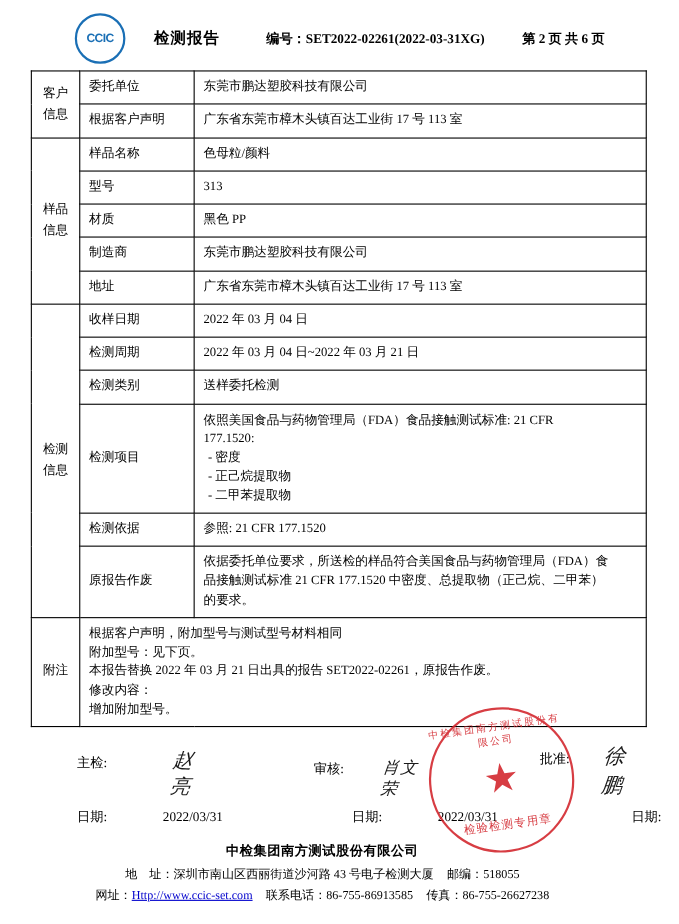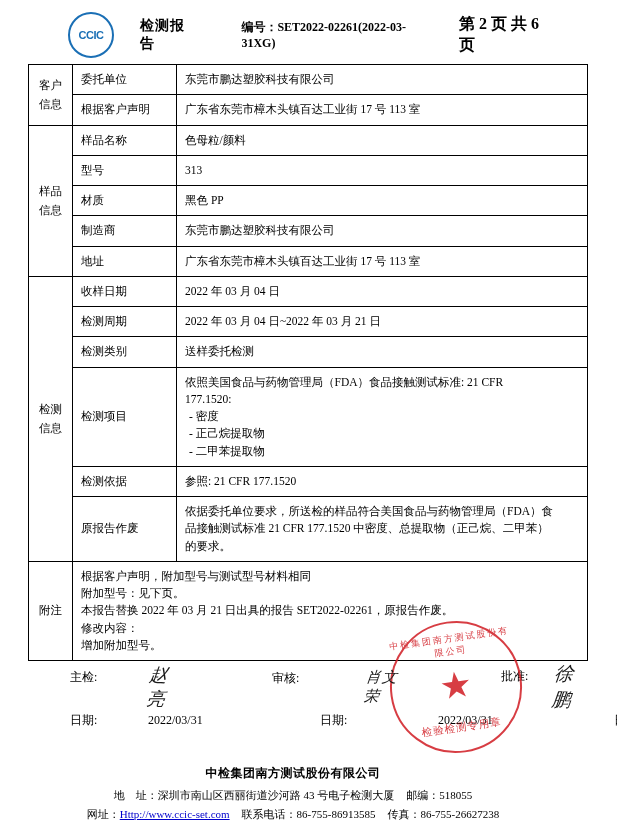--- a/index.html
+++ b/index.html
@@ -56,23 +56,23 @@
     margin-left: 26px;
     letter-spacing: 1px;
   }
   .hdr-code {
     font-size: 12px;
     font-weight: bold;
     margin-left: 42px;
     font-family: "Liberation Serif", serif;
   }
   .hdr-page {
-    font-size: 16px;
-    font-weight: bold;
-    margin-left: 21px;
+    font-size: 12px;
+    font-weight: bold;
+    margin-left: 34px;
   }
 
   
   table.main {
     border-collapse: collapse;
     width: 560px;
     margin: 6px auto 0 auto;
     table-layout: fixed;
   }
   table.main td {
@@ -138,21 +138,21 @@
     font-style: italic;
     font-size: 18px;
     color: #1a1a1a;
     letter-spacing: 1px;
     transform: skewX(-6deg);
   }
   .hand1 { margin-left: 34px; }
   .hand2 { margin-left: 10px; font-size: 15px; }
   .hand3 { margin-left: 6px; font-size: 19px; }
   .blk1 { margin-left: 42px; }
-  .blk2 { margin-left: 92px; gap: 40px; }
+  .blk2 { margin-left: 92px; }
   .blk3 { margin-left: 96px; }
   .date-row { height: 30px; }
   .date-val { margin-left: 26px; }
 
   
   .stamp {
     position: absolute;
     width: 128px;
     height: 128px;
     border: 2.5px solid #d2232a;
@@ -332,21 +332,21 @@
   </table>
 
   <div class="sigwrap">
 
     <div class="stamp">
       <div class="arc">中检集团南方测试股份有限公司</div>
       <div class="star">★</div>
       <div class="bottom">检验检测专用章</div>
     </div>
 
-    <div class="sig-row" style="margin-top:8px;">
+    <div class="sig-row" style="margin-top:30px;align-items:flex-end;">
       <div class="sig-cell blk1">
         <span class="sig-label">主检:</span>
         <span class="sig-hand hand1">赵亮</span>
       </div>
       <div class="sig-cell blk2">
         <span class="sig-label">审核:</span>
         <span class="sig-hand hand2">肖文荣</span>
       </div>
       <div class="sig-cell blk3">
         <span class="sig-label">批准:</span>

